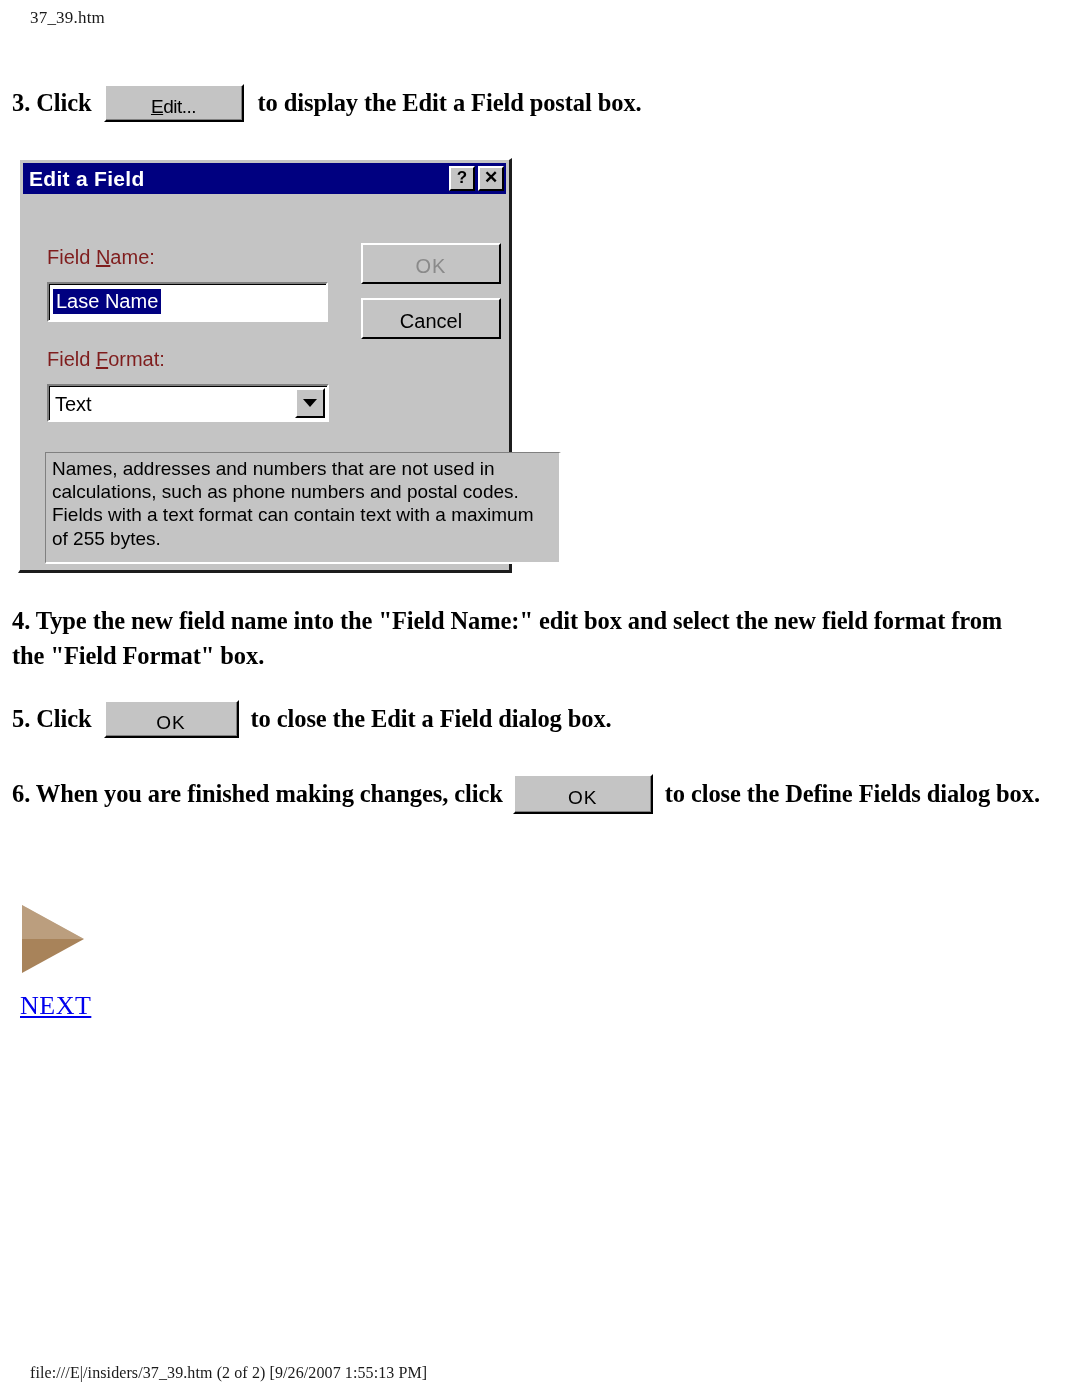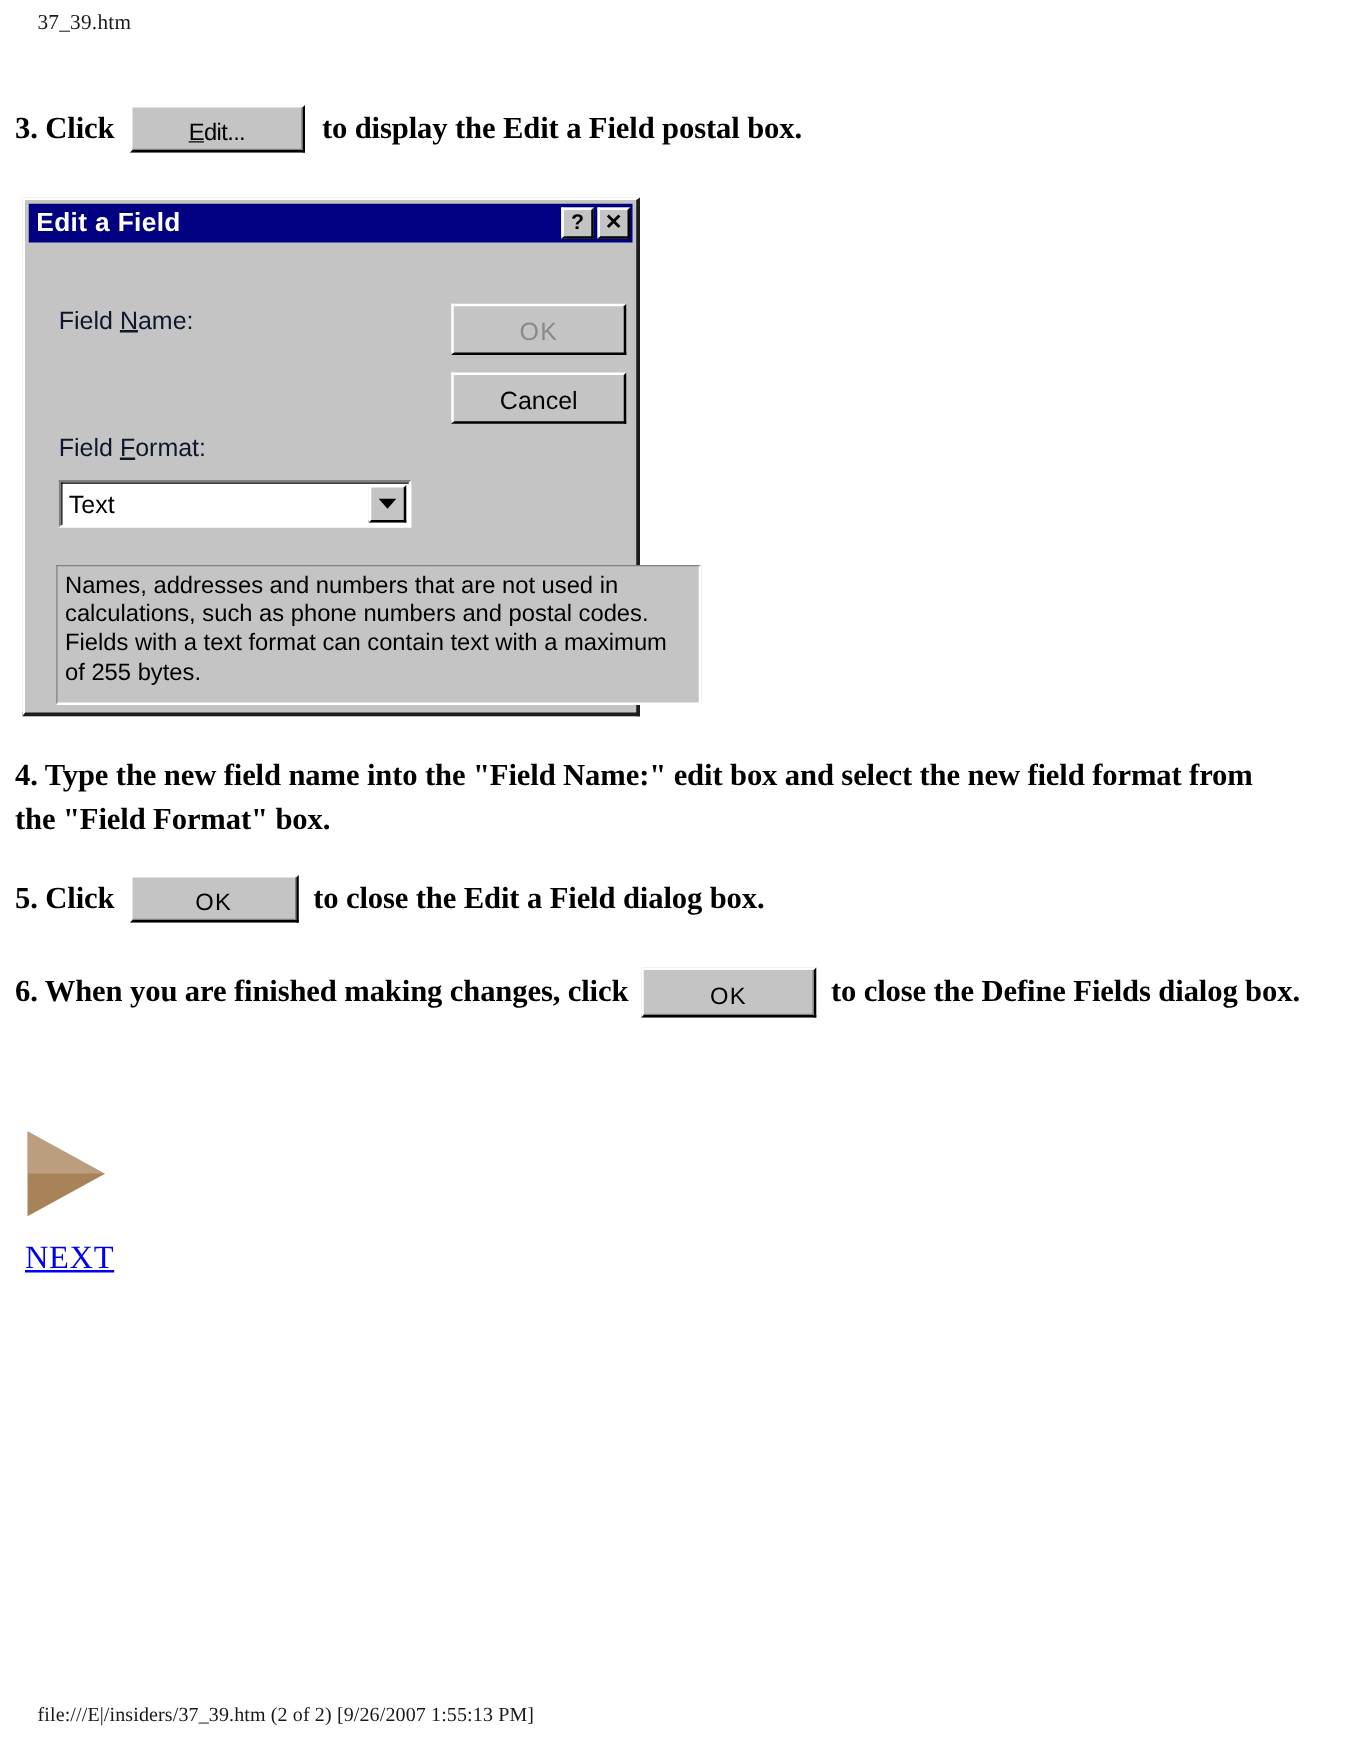--- a/index.html
+++ b/index.html
@@ -179,21 +179,21 @@
     left: 3px;
     top: 36px;
     right: 3px;
     bottom: 3px;
   }
 
   .field-label {
     position: absolute;
     font-family: "Liberation Sans", sans-serif;
     font-size: 20px;
-    color: #0f172a;
+    color: #7f1d1d;
     white-space: nowrap;
   }
   .field-label u { text-decoration: underline; }
 
   
   .sunken {
     box-sizing: border-box;
     background: #ffffff;
     border-top: 2px solid #808080;
     border-left: 2px solid #808080;
@@ -364,20 +364,23 @@
   <div class="dlg-titlebar">
     <span class="dlg-title">Edit a Field</span>
     <span class="title-btn">?</span>
     <span class="title-btn">✕</span>
   </div>
 
   <div class="dlg-body">
 
     <div class="field-label" style="left:24px; top:50px;"><span>Field </span><u>N</u><span>ame:</span></div>
 
+    <div class="sunken" id="name-input">
+      <span class="sel-text">Lase Name</span>
+    </div>
 
     <div class="field-label" style="left:24px; top:152px;"><span>Field </span><u>F</u><span>ormat:</span></div>
 
     <div class="sunken" id="format-combo">
       <span class="combo-val">Text</span>
       <span class="combo-arrow">
         <span class="tri"></span>
       </span>
     </div>
 

